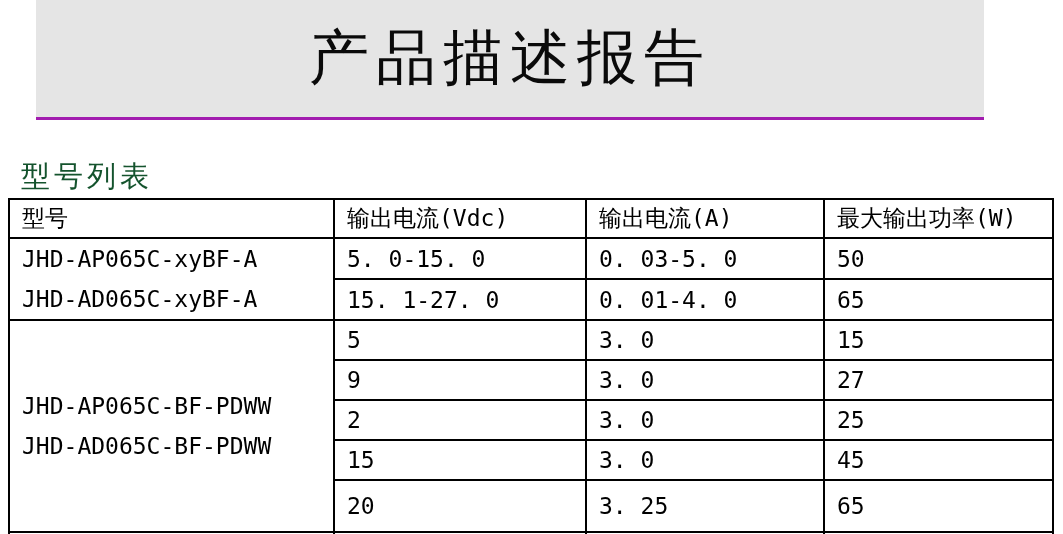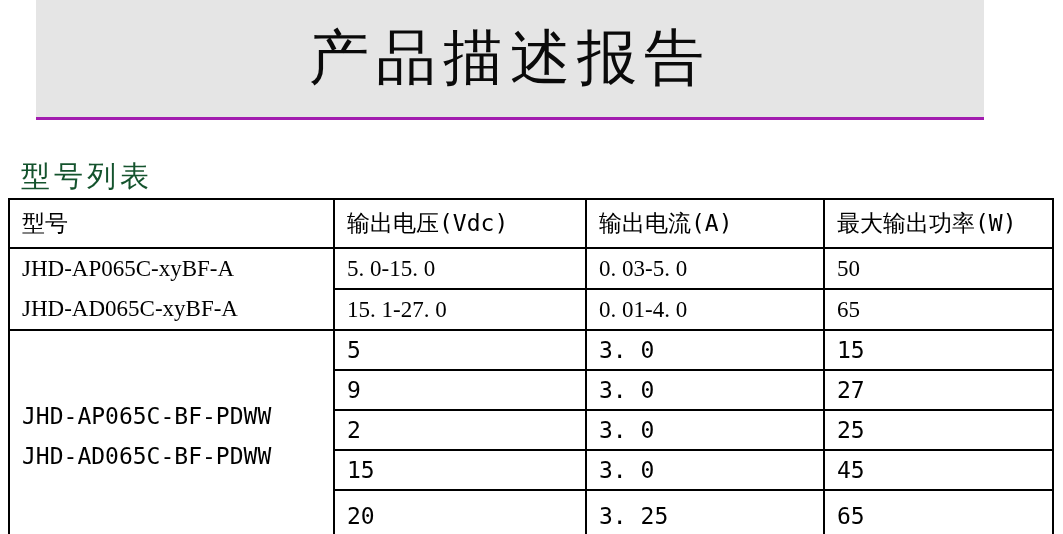--- a/index.html
+++ b/index.html
@@ -54,22 +54,22 @@
 
   .model-table th, .model-table td {
     border: 2px solid #000;
     padding: 0 0 0 12px;
     text-align: left;
     vertical-align: middle;
     font-weight: normal;
     white-space: nowrap;
     overflow: hidden;
   }
-  .model-table tr.head    { height: 49px; padding-left: 12px; }
-  .model-table tr.r39     { height: 39px; font-family: Liberation Serif, serif; }
+  .model-table tr.head    { height: 39px; padding-left: 12px; }
+  .model-table tr.r39     { height: 39px; }
   .model-table tr.r40     { height: 40px; }
   .model-table tr.r50     { height: 52px; }
 
   .model-cell div { line-height: 40px; }
 
   
   .model-table tr.partial td {
     height: 14px;
     border-bottom: none;
     border-top: 2px solid #000;
@@ -90,21 +90,21 @@
     <colgroup>
       <col class="c1">
         <col class="c2">
         <col class="c3">
         <col class="c4">
     </colgroup>
 
     <tbody>
         <tr class="head">
       <th>型号</th>
-      <th>输出电压(Vdc)</th>
+      <th>输出电流(Vdc)</th>
       <th>输出电流(A)</th>
       <th>最大输出功率(W)</th>
     </tr>
 
     <tr class="r39">
       <td rowspan="2" class="model-cell">
         <div>JHD-AP065C-xyBF-A</div>
         <div>JHD-AD065C-xyBF-A</div>
       </td>
       <td>5. 0-15. 0</td>

